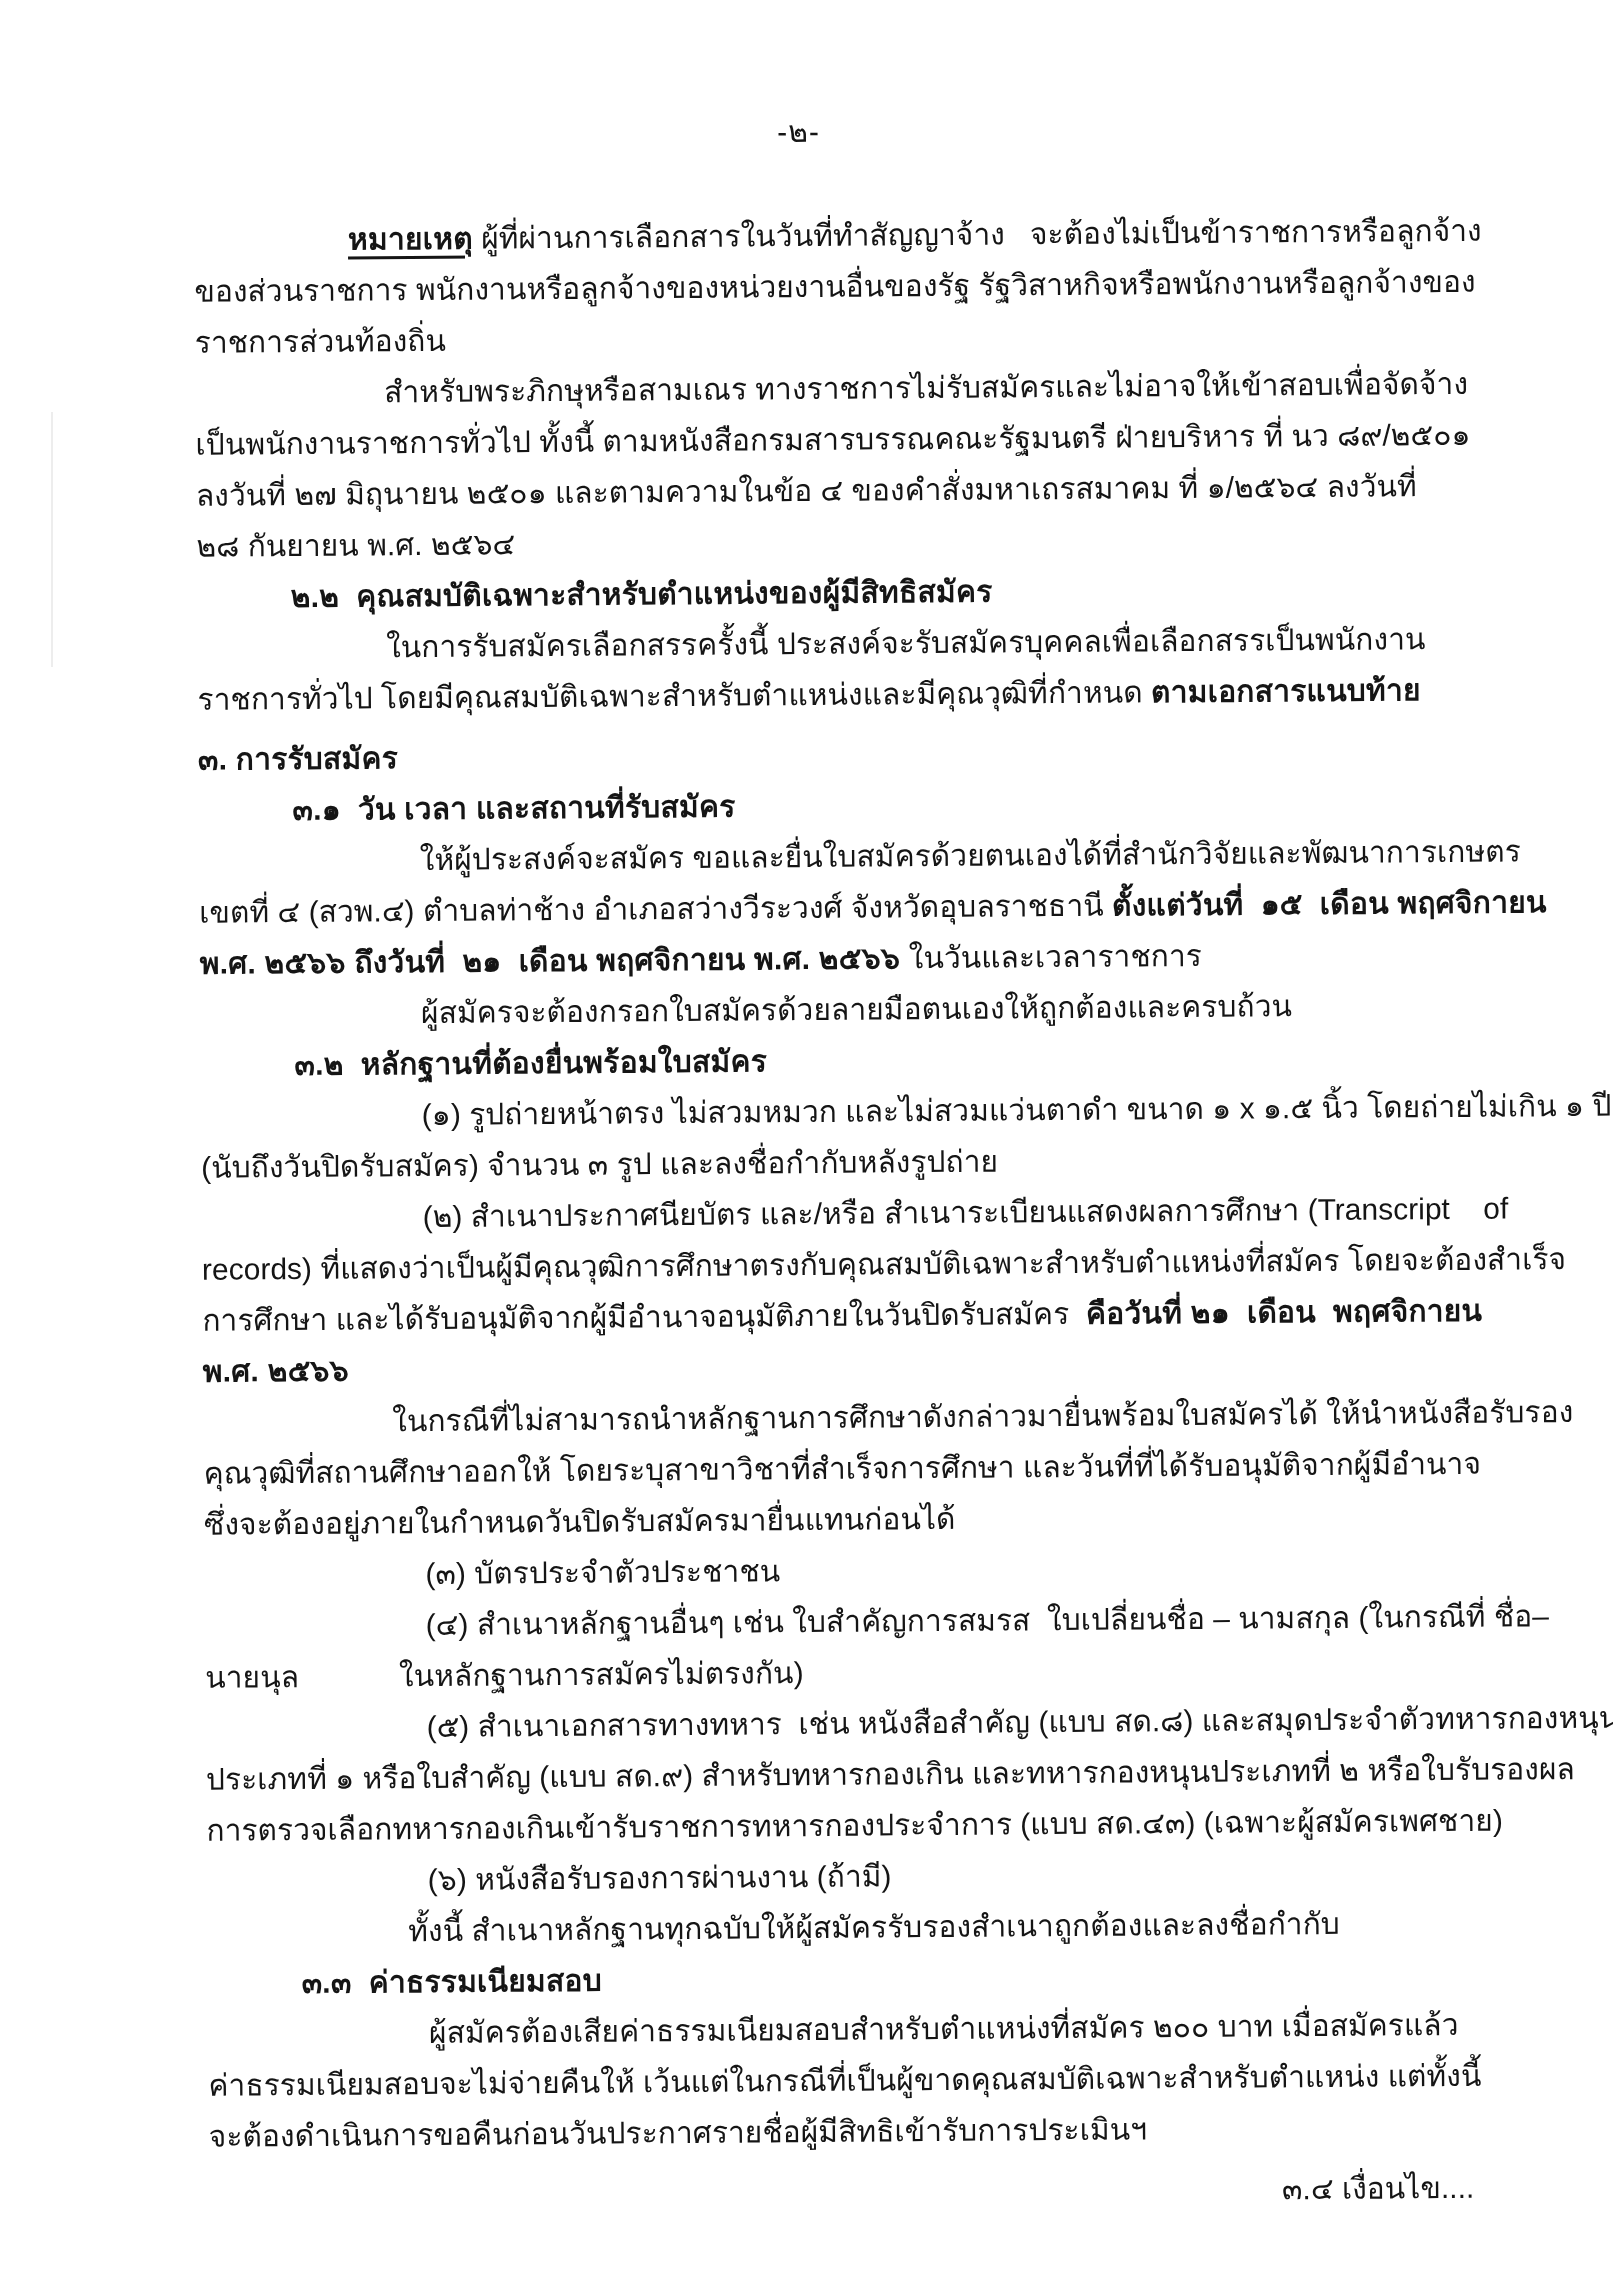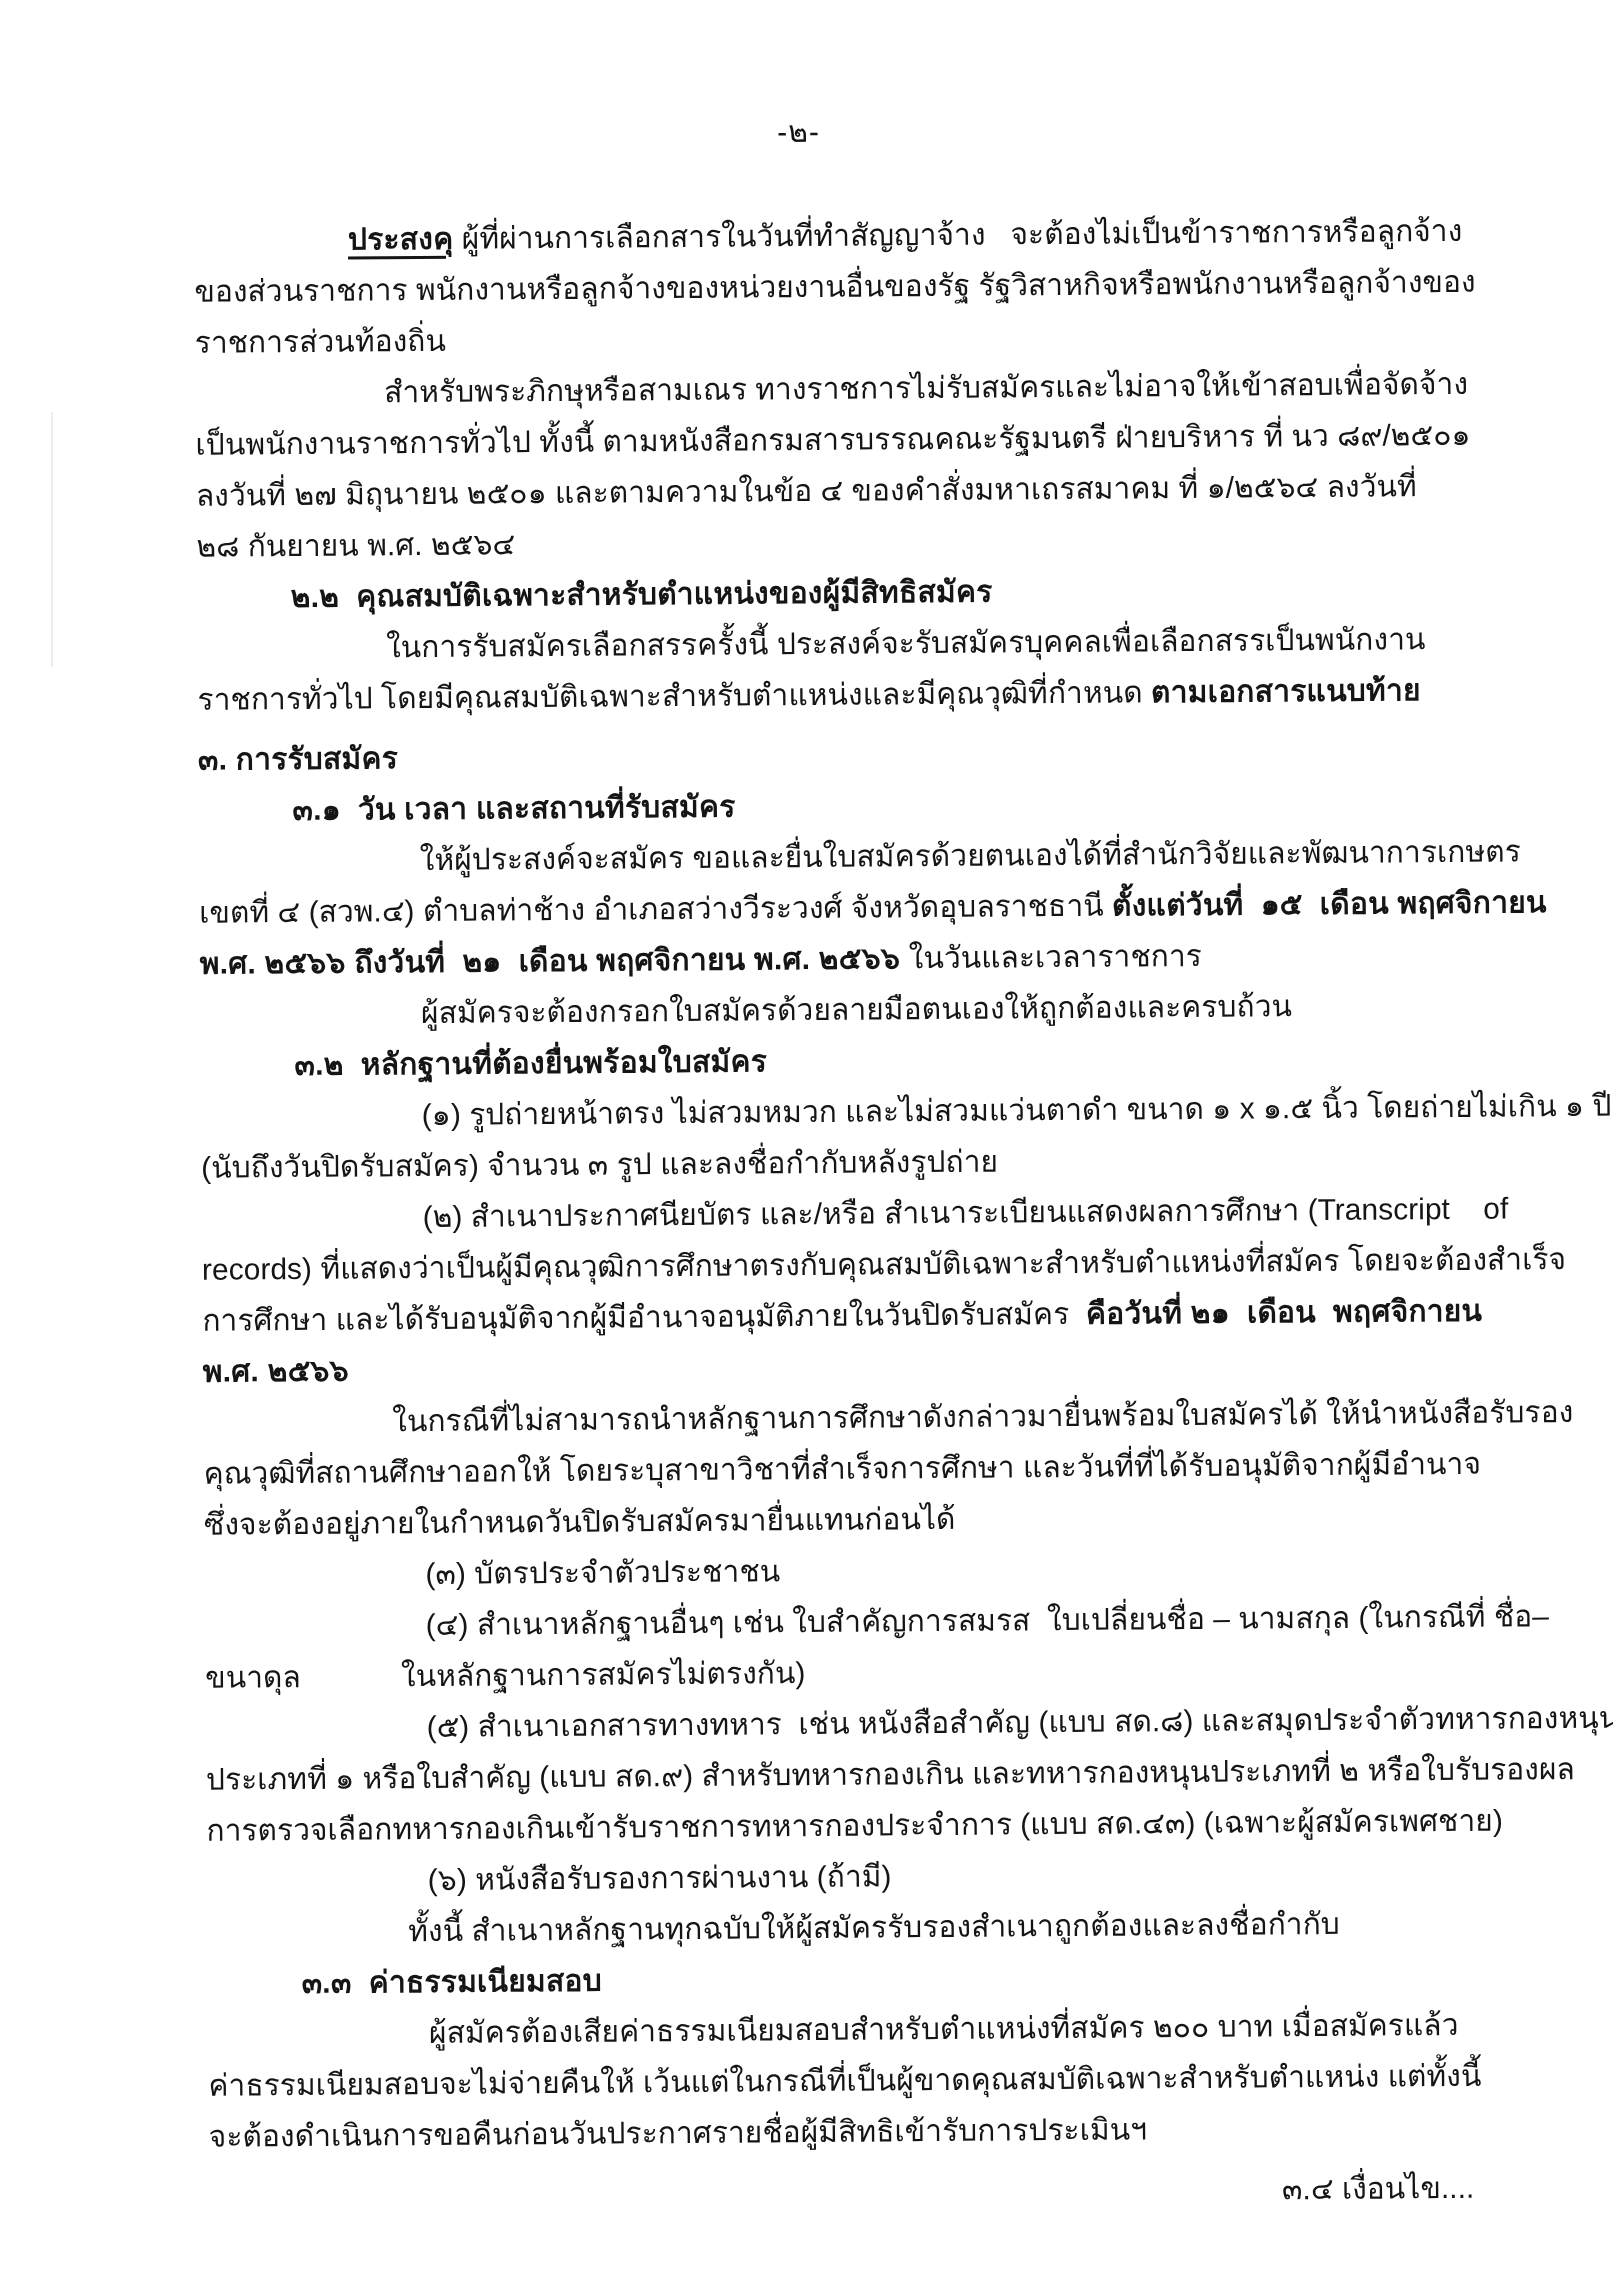--- a/index.html
+++ b/index.html
@@ -75,21 +75,21 @@
 </style>
 </head>
 <body>
 
 <div class="page">
   <div class="scan-streak"></div>
   <div class="sheet">
     <div class="page-number">-๒-</div>
     <div class="content">
       <div id="lines-root">
-          <div class="line ind-note"><span class="b u ">ประสงคุ</span><span class=""> ผู้ที่ผ่านการเลือกสารในวันที่ทำสัญญาจ้าง   จะต้องไม่เป็นข้าราชการหรือลูกจ้าง</span></div>
+          <div class="line ind-note"><span class="b u ">หมายเหตุ</span><span class=""> ผู้ที่ผ่านการเลือกสารในวันที่ทำสัญญาจ้าง   จะต้องไม่เป็นข้าราชการหรือลูกจ้าง</span></div>
           <div class="line ind-margin"><span class="">ของส่วนราชการ พนักงานหรือลูกจ้างของหน่วยงานอื่นของรัฐ รัฐวิสาหกิจหรือพนักงานหรือลูกจ้างของ</span></div>
           <div class="line ind-margin"><span class="">ราชการส่วนท้องถิ่น</span></div>
           <div class="line ind-para"><span class="">สำหรับพระภิกษุหรือสามเณร ทางราชการไม่รับสมัครและไม่อาจให้เข้าสอบเพื่อจัดจ้าง</span></div>
           <div class="line ind-margin"><span class="">เป็นพนักงานราชการทั่วไป ทั้งนี้ ตามหนังสือกรมสารบรรณคณะรัฐมนตรี ฝ่ายบริหาร ที่ นว ๘๙/๒๕๐๑</span></div>
           <div class="line ind-margin"><span class="">ลงวันที่ ๒๗ มิถุนายน ๒๕๐๑ และตามความในข้อ ๔ ของคำสั่งมหาเถรสมาคม ที่ ๑/๒๕๖๔ ลงวันที่</span></div>
           <div class="line ind-margin"><span class="">๒๘ กันยายน พ.ศ. ๒๕๖๔</span></div>
           <div class="line ind-heading"><span class="b ">๒.๒  คุณสมบัติเฉพาะสำหรับตำแหน่งของผู้มีสิทธิสมัคร</span></div>
           <div class="line ind-para"><span class="">ในการรับสมัครเลือกสรรครั้งนี้ ประสงค์จะรับสมัครบุคคลเพื่อเลือกสรรเป็นพนักงาน</span></div>
           <div class="line ind-margin"><span class="">ราชการทั่วไป โดยมีคุณสมบัติเฉพาะสำหรับตำแหน่งและมีคุณวุฒิที่กำหนด </span><span class="b ">ตามเอกสารแนบท้าย</span></div>
           <div class="line ind-margin gap-before"><span class="b ">๓. การรับสมัคร</span></div>
@@ -103,21 +103,21 @@
           <div class="line ind-margin"><span class="">(นับถึงวันปิดรับสมัคร) จำนวน ๓ รูป และลงชื่อกำกับหลังรูปถ่าย</span></div>
           <div class="line ind-item"><span class="">(๒) สำเนาประกาศนียบัตร และ/หรือ สำเนาระเบียนแสดงผลการศึกษา (Transcript    of</span></div>
           <div class="line ind-margin"><span class="">records) ที่แสดงว่าเป็นผู้มีคุณวุฒิการศึกษาตรงกับคุณสมบัติเฉพาะสำหรับตำแหน่งที่สมัคร โดยจะต้องสำเร็จ</span></div>
           <div class="line ind-margin"><span class="">การศึกษา และได้รับอนุมัติจากผู้มีอำนาจอนุมัติภายในวันปิดรับสมัคร  </span><span class="b ">คือวันที่ ๒๑  เดือน  พฤศจิกายน</span></div>
           <div class="line ind-margin"><span class="b ">พ.ศ. ๒๕๖๖</span></div>
           <div class="line ind-para"><span class="">ในกรณีที่ไม่สามารถนำหลักฐานการศึกษาดังกล่าวมายื่นพร้อมใบสมัครได้ ให้นำหนังสือรับรอง</span></div>
           <div class="line ind-margin"><span class="">คุณวุฒิที่สถานศึกษาออกให้ โดยระบุสาขาวิชาที่สำเร็จการศึกษา และวันที่ที่ได้รับอนุมัติจากผู้มีอำนาจ</span></div>
           <div class="line ind-margin"><span class="">ซึ่งจะต้องอยู่ภายในกำหนดวันปิดรับสมัครมายื่นแทนก่อนได้</span></div>
           <div class="line ind-item"><span class="">(๓) บัตรประจำตัวประชาชน</span></div>
           <div class="line ind-item"><span class="">(๔) สำเนาหลักฐานอื่นๆ เช่น ใบสำคัญการสมรส  ใบเปลี่ยนชื่อ – นามสกุล (ในกรณีที่ ชื่อ–</span></div>
-          <div class="line ind-margin"><span class="">ขนาดุล</span><span class="gap-seg">ในหลักฐานการสมัครไม่ตรงกัน)</span></div>
+          <div class="line ind-margin"><span class="">นายนุล</span><span class="gap-seg">ในหลักฐานการสมัครไม่ตรงกัน)</span></div>
           <div class="line ind-item"><span class="">(๕) สำเนาเอกสารทางทหาร  เช่น หนังสือสำคัญ (แบบ สด.๘) และสมุดประจำตัวทหารกองหนุน</span></div>
           <div class="line ind-margin"><span class="">ประเภทที่ ๑ หรือใบสำคัญ (แบบ สด.๙) สำหรับทหารกองเกิน และทหารกองหนุนประเภทที่ ๒ หรือใบรับรองผล</span></div>
           <div class="line ind-margin"><span class="">การตรวจเลือกทหารกองเกินเข้ารับราชการทหารกองประจำการ (แบบ สด.๔๓) (เฉพาะผู้สมัครเพศชาย)</span></div>
           <div class="line ind-item"><span class="">(๖) หนังสือรับรองการผ่านงาน (ถ้ามี)</span></div>
           <div class="line ind-thus"><span class="">ทั้งนี้ สำเนาหลักฐานทุกฉบับให้ผู้สมัครรับรองสำเนาถูกต้องและลงชื่อกำกับ</span></div>
           <div class="line ind-heading"><span class="b ">๓.๓  ค่าธรรมเนียมสอบ</span></div>
           <div class="line ind-item"><span class="">ผู้สมัครต้องเสียค่าธรรมเนียมสอบสำหรับตำแหน่งที่สมัคร ๒๐๐ บาท เมื่อสมัครแล้ว</span></div>
           <div class="line ind-margin"><span class="">ค่าธรรมเนียมสอบจะไม่จ่ายคืนให้ เว้นแต่ในกรณีที่เป็นผู้ขาดคุณสมบัติเฉพาะสำหรับตำแหน่ง แต่ทั้งนี้</span></div>
           <div class="line ind-margin"><span class="">จะต้องดำเนินการขอคืนก่อนวันประกาศรายชื่อผู้มีสิทธิเข้ารับการประเมินฯ</span></div>
         </div>

